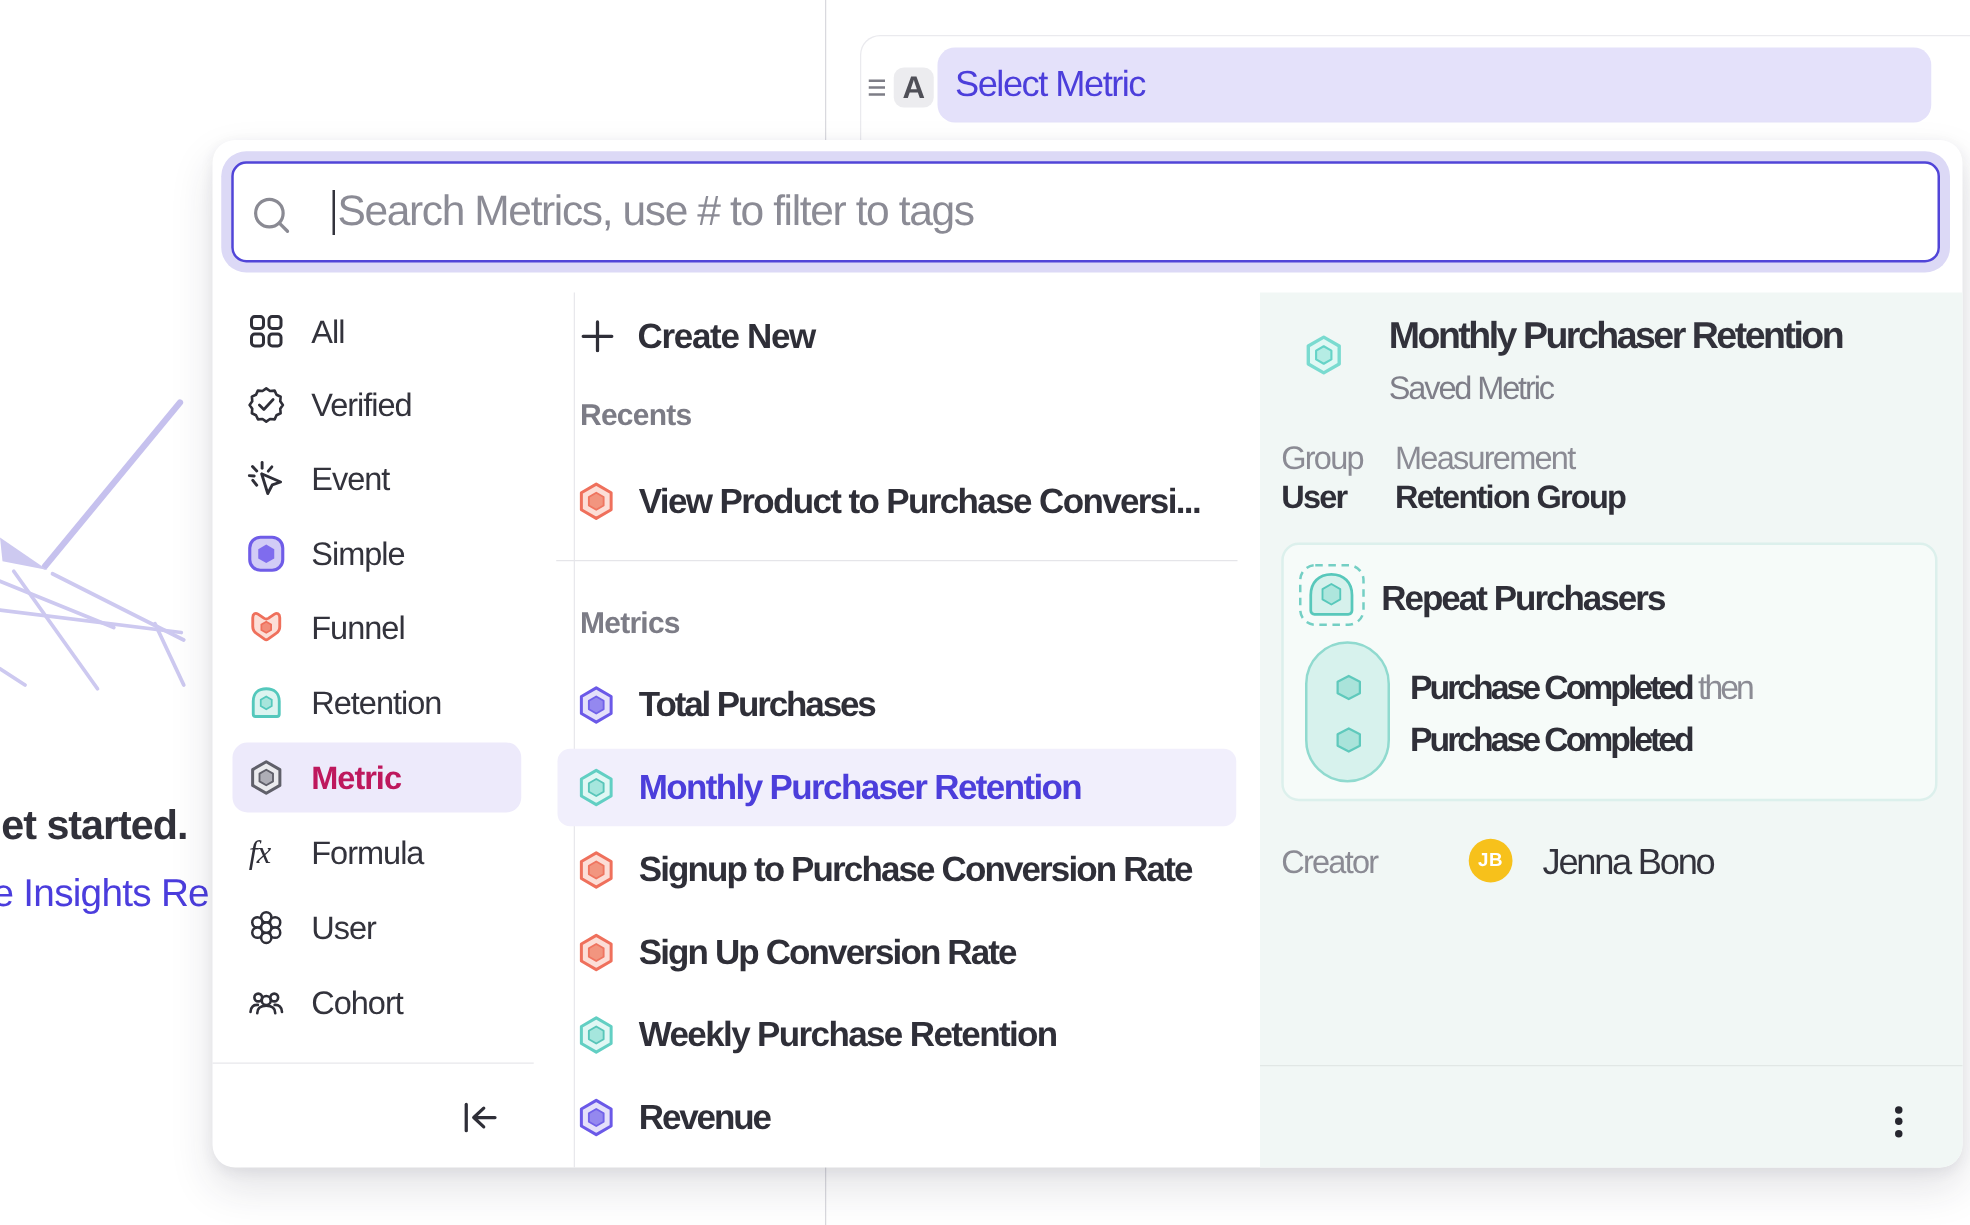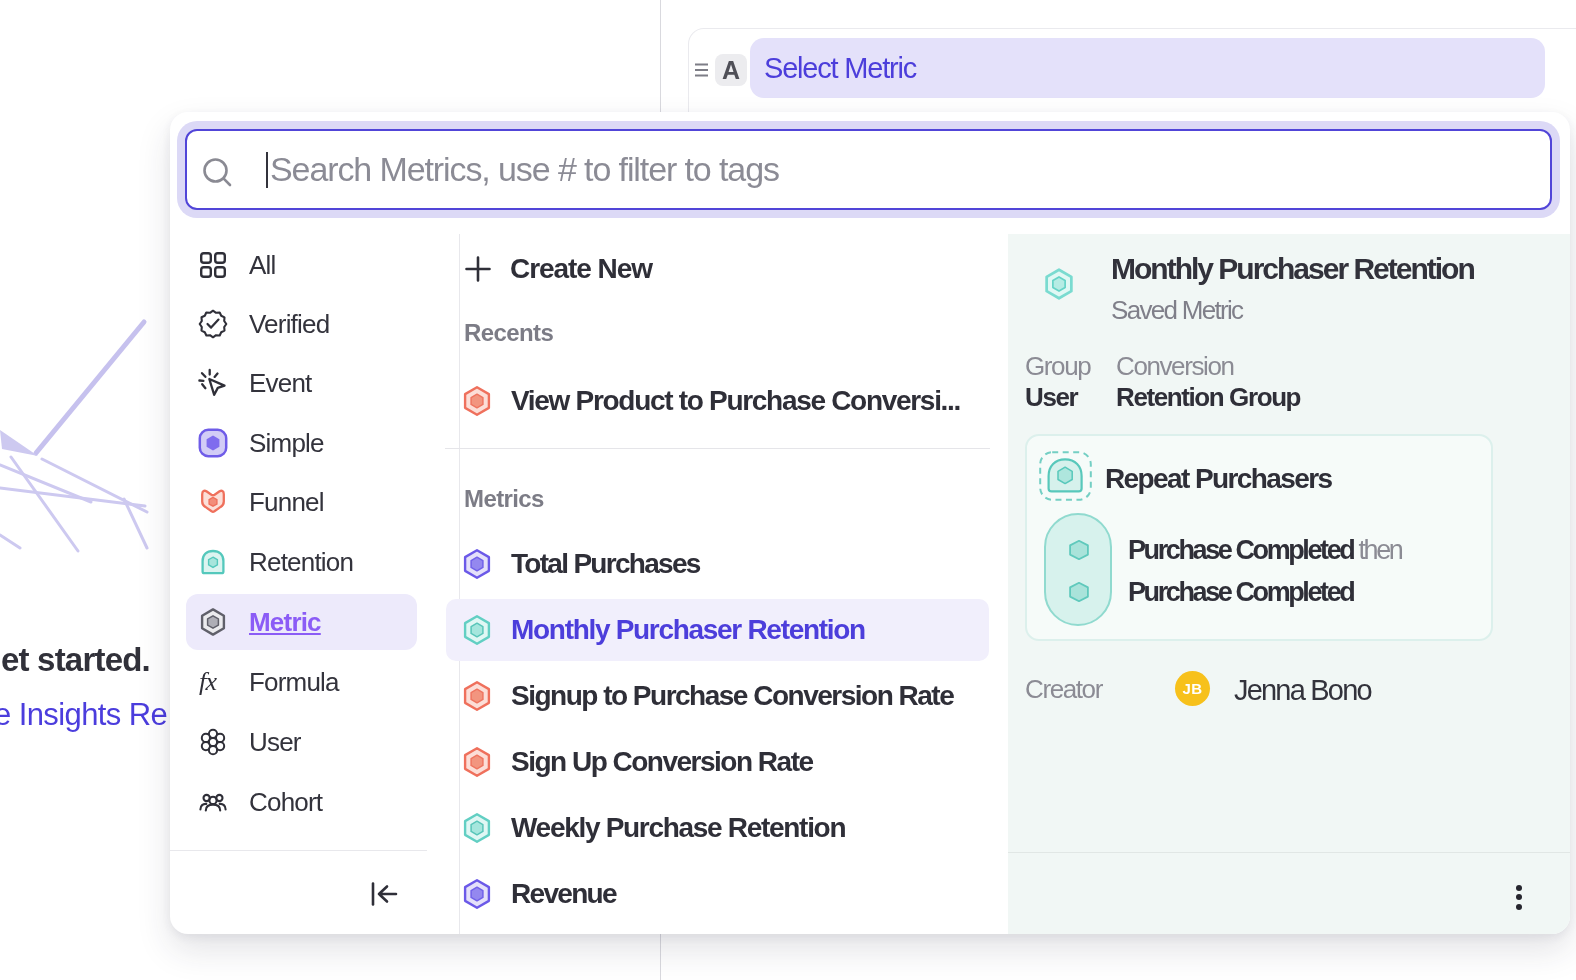--- a/index.html
+++ b/index.html
@@ -28,21 +28,21 @@
     box-shadow:0 0 0 8px #dcd9f6; display:flex; align-items:center; }
   #search .ph { font-size:34px; color:#8b8b95; letter-spacing:-1.1px; }
   #caret { width:2px; height:36px; background:#33333c; margin:0 2px 0 32px; }
   
   #cols { position:absolute; left:0; top:122px; width:1400px; height:700px; }
   #sidebar { position:absolute; left:0; top:0; width:290px; height:700px; border-right:1px solid #e8e8ec; }
   .sitem { position:absolute; left:16px; width:231px; height:56px; border-radius:12px;
     display:flex; align-items:center; font-size:26px; font-weight:500; color:#33333c; letter-spacing:-.8px; }
   .sitem .ic { width:30px; height:30px; margin-left:12px; margin-right:21px; flex:none;
     display:flex; align-items:center; justify-content:center; }
-  .sitem.sel { background:#edeafb; color:#8b5cf6; font-weight:600;text-decoration:underline; }
+  .sitem.sel { background:#edeafb; color:#be185d; font-weight:600; }
   #sfoot { position:absolute; left:0; bottom:0; width:257px; height:84px; border-top:1px solid #e8e8ec; }
   #collapse { position:absolute; right:28px; top:29px; }
   
   #mid { position:absolute; left:258px; top:0; width:580px; height:700px;text-decoration:underline; }
   .mrow { position:absolute; left:18px; width:543px; height:62px; border-radius:10px;
     display:flex; align-items:center; font-size:28px; font-weight:700; color:#2f2f38;
     letter-spacing:-1.4px; white-space:nowrap; }
   .mrow .hex { margin-left:15px; margin-right:18px; flex:none; display:flex; }
   .mrow.sel { background:#f1effc; color:#4c3edb; }
   .mlabel { position:absolute; left:36px; font-size:24px; font-weight:700; color:#7c7c86; letter-spacing:-.6px; }
@@ -51,21 +51,21 @@
   #rightp { position:absolute; left:838px; top:0; width:562px; height:700px;
     background:#f1f7f5; border-radius:0 0 18px 0; }
   #rtitle { position:absolute; left:103px; top:18px; font-size:30px; font-weight:700; color:#32323b; letter-spacing:-2px; white-space:nowrap; }
   #rsaved { position:absolute; left:103px; top:61px; font-size:26px; color:#7f7f89; letter-spacing:-1.7px; }
   .rlabel { font-size:26px; color:#8b8b94; letter-spacing:-1.4px; }
   .rvalue { font-size:26px; font-weight:700; color:#2f2f38; letter-spacing:-1.4px; }
   #grp { position:absolute; left:17px; top:117px; }
   #msr { position:absolute; left:108px; top:117px; }
   #grpv { position:absolute; left:17px; top:148px; }
   #msrv { position:absolute; left:108px; top:148px; }
-  #rcard { position:absolute; left:17px; top:200px; width:468px; height:207px;
+  #rcard { position:absolute; left:17px; top:200px; width:525px; height:207px;
     background:#f6fbf9; border:2px solid #dcf0ec; border-radius:14px; }
   #rcardtitle { position:absolute; left:78px; top:27px; font-size:28px; font-weight:700; color:#2f2f38; letter-spacing:-1.6px; }
   #capsule { position:absolute; left:17px; top:77px; width:68px; height:113px;
     background:#d7f2ed; border:2px solid #90dacf; border-radius:34px; }
   .pctext { position:absolute; left:101px; font-size:27px; font-weight:700; color:#2f2f38; letter-spacing:-2.4px; white-space:nowrap; }
   .pctext .then { font-weight:400; color:#8b8b94; }
   #creator { position:absolute; left:17px; top:440px; }
   #jb { position:absolute; left:167px; top:437px; width:35px; height:35px; border-radius:50%;
     background:#f7c11b; color:#fff; font-size:15px; font-weight:700;
     display:flex; align-items:center; justify-content:center; letter-spacing:.5px; }
@@ -257,21 +257,21 @@
       </span>Revenue</div>
     </div>
     <div id="rightp">
       <svg class="abs" style="left:34px;top:33px" width="34" height="34" viewBox="0 0 30 30">
           <polygon points="15,2.4 25.9,8.7 25.9,21.3 15,27.6 4.1,21.3 4.1,8.7" fill="#e0f8f4" stroke="#7adbd0" stroke-width="2.4" stroke-linejoin="round"></polygon>
           <polygon points="15,8.8 20.4,11.9 20.4,18.1 15,21.2 9.6,18.1 9.6,11.9" fill="#b5ece4" stroke="#65d3c7" stroke-width="1.5" stroke-linejoin="round"></polygon>
         </svg>
       <div id="rtitle">Monthly Purchaser Retention</div>
       <div id="rsaved">Saved Metric</div>
       <div id="grp" class="rlabel">Group</div>
-      <div id="msr" class="rlabel">Conversion</div>
+      <div id="msr" class="rlabel">Measurement</div>
       <div id="grpv" class="rvalue">User</div>
       <div id="msrv" class="rvalue">Retention Group</div>
       <div id="rcard">
         <svg id="dashicon" style="position:absolute;left:12px;top:15px" width="53" height="50" viewBox="0 0 53 50" fill="none">
           <rect x="1.2" y="1.2" width="50.6" height="47.6" rx="12" stroke="#74cfc4" stroke-width="2" stroke-dasharray="6 4.5"></rect>
           <path d="M9.6,37.4 L9.6,25 C9.6,15 16,8.4 26.1,8.4 C36.2,8.4 42.6,15 42.6,25 L42.6,37.4 C42.6,39.1 41.3,40.4 39.6,40.4 L12.6,40.4 C10.9,40.4 9.6,39.1 9.6,37.4 Z" fill="#d6f1ec" stroke="#58c8bb" stroke-width="2.2"></path>
           <polygon points="26.1,16.2 33.2,20.3 33.2,28.5 26.1,32.6 19,28.5 19,20.3" fill="#aee6dd" stroke="#58c8bb" stroke-width="1.5" stroke-linejoin="round"></polygon>
         </svg>
         <div id="rcardtitle">Repeat Purchasers</div>
         <div id="capsule">

